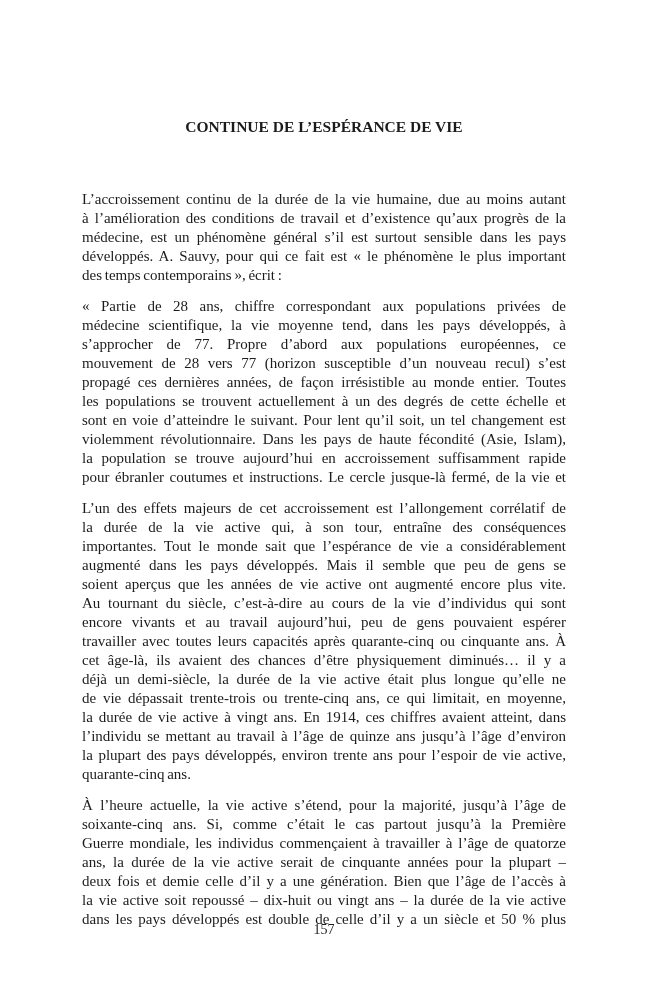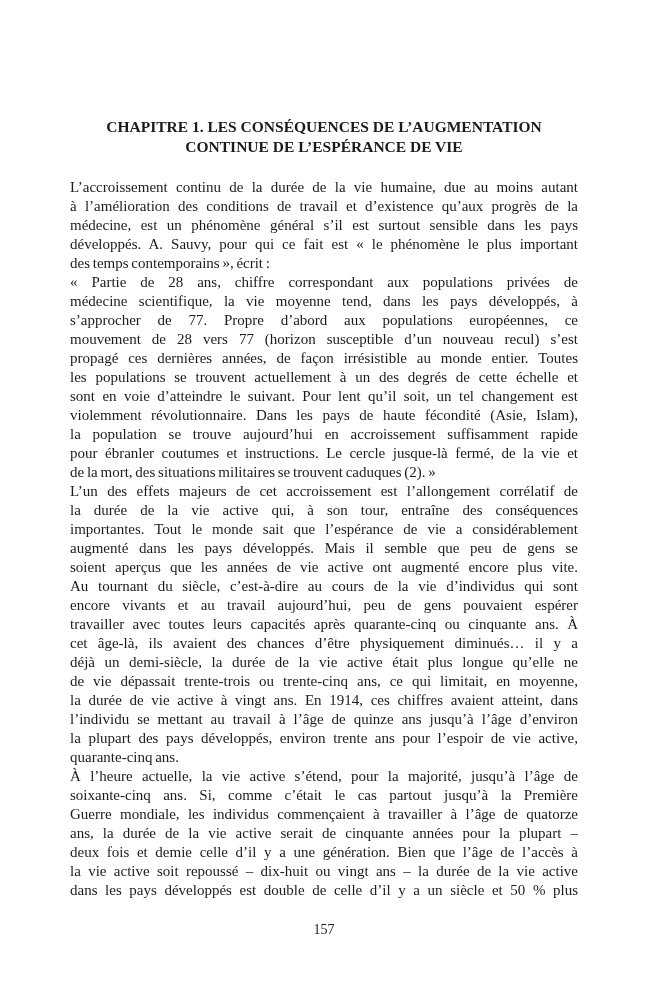--- a/index.html
+++ b/index.html
@@ -27,21 +27,21 @@
     line-height: 20px;
   }
   .body-block {
     position: absolute;
     top: 178px;
     left: 70px;
     width: 508px;
     font-size: 15px;
   }
   .paragraph {
-    margin: 0;
+    margin: 12px;
   }
   .line {
     height: 19px;
     line-height: 19px;
     overflow: hidden;
     text-align: justify;
     text-align-last: justify;
     word-spacing: -1px;
   }
   .line.last {
@@ -56,21 +56,20 @@
     text-align: center;
     font-size: 14px;
     line-height: 19px;
   }
 </style>
 </head>
 <body>
 
 <div class="page">
   <div class="title-block">
-    <div>CHAPITRE 1. LES CONSÉQUENCES DE L’AUGMENTATION</div>
     <div>CONTINUE DE L’ESPÉRANCE DE VIE</div>
   </div>
 
   <div class="body-block">
       <div class="paragraph">
         <div class="line">L’accroissement continu de la durée de la vie humaine, due au moins autant</div>
         <div class="line">à l’amélioration des conditions de travail et d’existence qu’aux progrès de la</div>
         <div class="line">médecine, est un phénomène général s’il est surtout sensible dans les pays</div>
         <div class="line">développés. A. Sauvy, pour qui ce fait est « le phénomène le plus important</div>
         <div class="line last">des temps contemporains », écrit :</div>
@@ -79,21 +78,20 @@
         <div class="line">« Partie de 28 ans, chiffre correspondant aux populations privées de</div>
         <div class="line">médecine scientifique, la vie moyenne tend, dans les pays développés, à</div>
         <div class="line">s’approcher de 77. Propre d’abord aux populations européennes, ce</div>
         <div class="line">mouvement de 28 vers 77 (horizon susceptible d’un nouveau recul) s’est</div>
         <div class="line">propagé ces dernières années, de façon irrésistible au monde entier. Toutes</div>
         <div class="line">les populations se trouvent actuellement à un des degrés de cette échelle et</div>
         <div class="line">sont en voie d’atteindre le suivant. Pour lent qu’il soit, un tel changement est</div>
         <div class="line">violemment révolutionnaire. Dans les pays de haute fécondité (Asie, Islam),</div>
         <div class="line">la population se trouve aujourd’hui en accroissement suffisamment rapide</div>
         <div class="line">pour ébranler coutumes et instructions. Le cercle jusque-là fermé, de la vie et</div>
-        <div class="line last">de la mort, des situations militaires se trouvent caduques (2). »</div>
       </div>
       <div class="paragraph">
         <div class="line">L’un des effets majeurs de cet accroissement est l’allongement corrélatif de</div>
         <div class="line">la durée de la vie active qui, à son tour, entraîne des conséquences</div>
         <div class="line">importantes. Tout le monde sait que l’espérance de vie a considérablement</div>
         <div class="line">augmenté dans les pays développés. Mais il semble que peu de gens se</div>
         <div class="line">soient aperçus que les années de vie active ont augmenté encore plus vite.</div>
         <div class="line">Au tournant du siècle, c’est-à-dire au cours de la vie d’individus qui sont</div>
         <div class="line">encore vivants et au travail aujourd’hui, peu de gens pouvaient espérer</div>
         <div class="line">travailler avec toutes leurs capacités après quarante-cinq ou cinquante ans. À</div>

